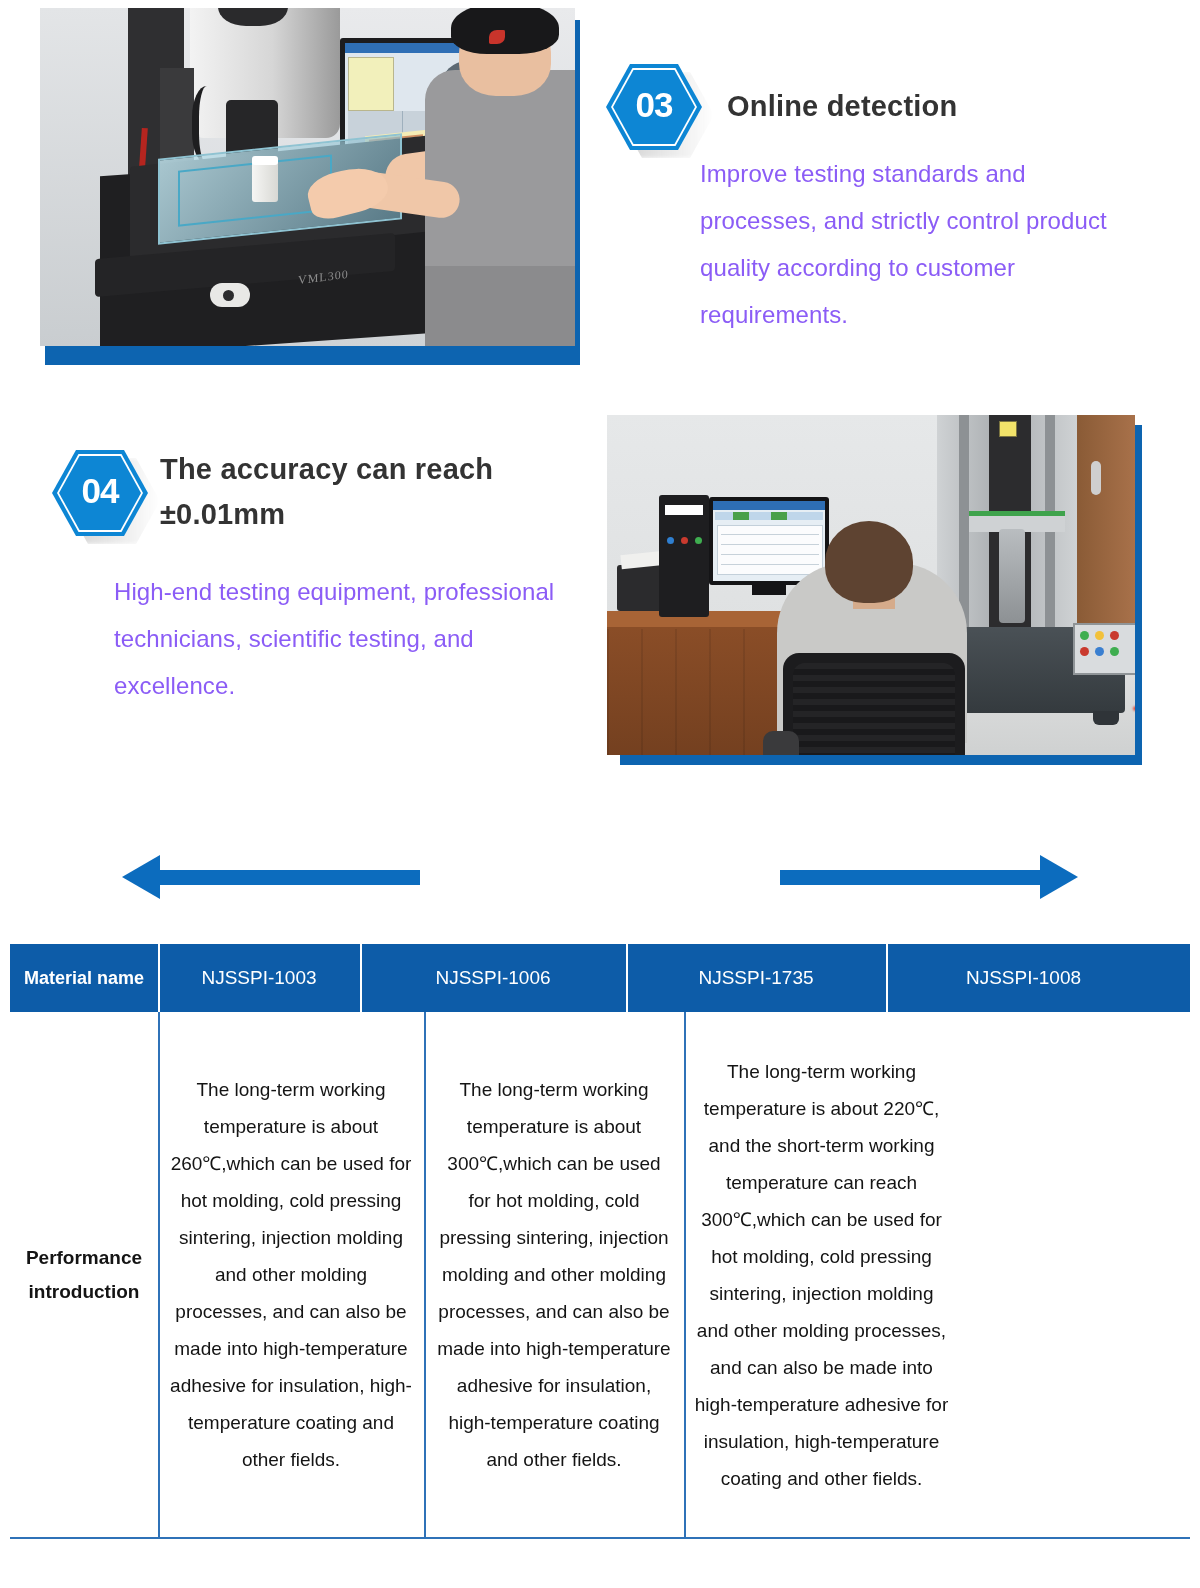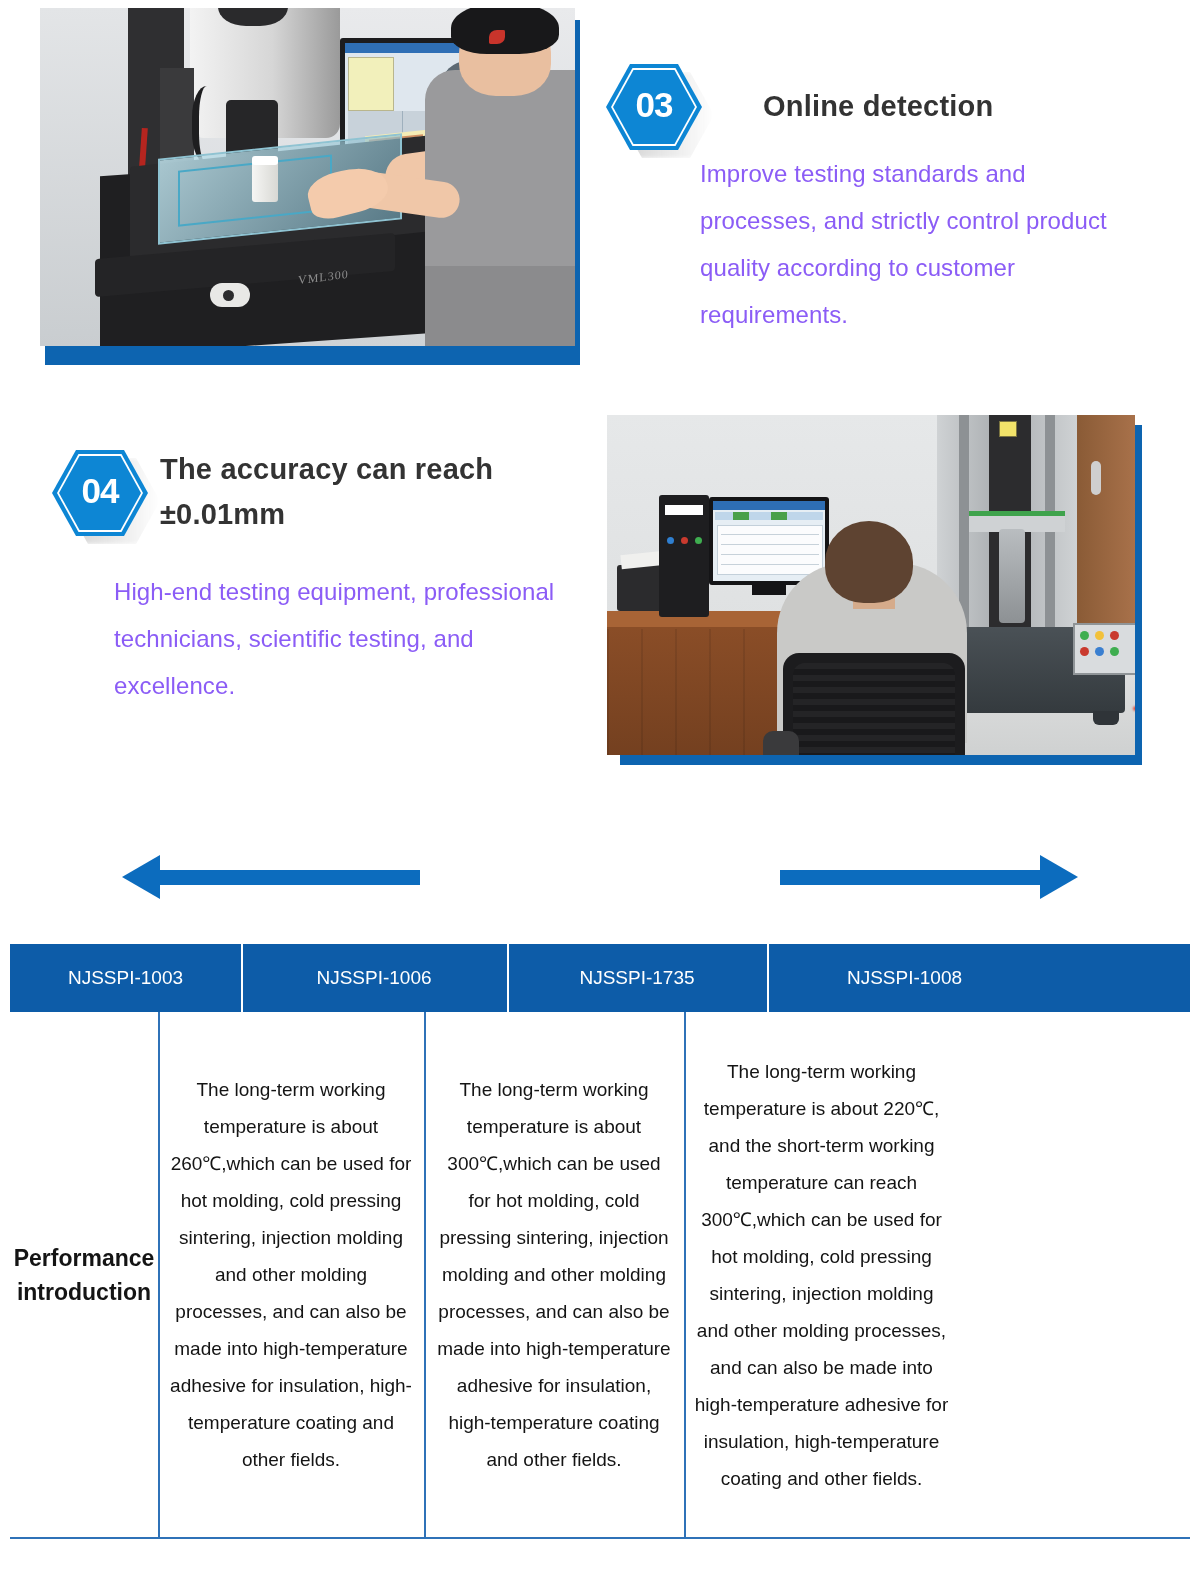--- a/index.html
+++ b/index.html
@@ -183,27 +183,27 @@
   }
   .tbl-body .cell + .cell::before {
     content: "";
     position: absolute;
     left: 0; top: 0; bottom: 0;
     width: 2px;
     background: #2f72b8;
   }
   .tbl-body .cell.first {
     font-weight: bold;
-    font-size: 23px;
+    font-size: 19px;
     line-height: 34px;
   }
 
   
   .c0 { width: 148px; }
-  .c1 { width: 231px; }
+  .c1 { width: 202px; }
   .c2 { width: 266px; }
   .c3 { width: 260px; }
   .c4 { width: 275px; }
 
   
   .p1-wall { position:absolute; inset:0; background:linear-gradient(180deg,#e9eaec 0%,#dcdfe2 55%,#cfd3d6 100%); }
   .p1-floorwall { position:absolute; left:0; top:0; width:90px; height:100%; background:linear-gradient(180deg,#e3e5e7,#c9cdd0); }
   .p1-col { position:absolute; left:88px; top:-6px; width:56px; height:250px; background:#2f2f31; border-radius:2px; }
   .p1-col2 { position:absolute; left:120px; top:60px; width:34px; height:200px; background:#3a3a3c; }
   .p1-redline { position:absolute; left:98px; top:120px; width:6px; height:110px; background:#b5251f; transform:rotate(4deg); }
@@ -347,21 +347,21 @@
 </div>
 
 <div class="hex-wrap" style="left:606px; top:64px;">
   <div class="hex-shadow"></div>
   <div class="hex-outer"></div>
   <div class="hex-ring"></div>
   <div class="hex-ring2"></div>
   <div class="hex-num">03</div>
 </div>
 
-<div class="sec-title" style="left:763px; top:84px; width:420px;">Online detection</div>
+<div class="sec-title" style="left:727px; top:84px; width:420px;">Online detection</div>
 <div class="sec-body" style="left:700px; top:150px; width:420px;">Improve testing standards and processes, and strictly control product quality according to customer requirements.</div>
 
 <div class="photo-frame" style="left:620px; top:425px; width:522px; height:340px;"></div>
 <div class="photo" style="left:607px; top:415px; width:528px; height:340px;">
   <div class="scene">
     <div class="p2-wall"></div>
     <div class="p2-floor"></div>
     <div class="p2-doorframe"></div>
     <div class="p2-door"></div>
     <div class="p2-door-handle"></div>
@@ -426,20 +426,21 @@
 
 <div class="banner-wrap" style="left:0; top:820px; width:1200px; height:100px;">
   <div class="arrow-head left" style="left:122px; top:35px;"></div>
   <div class="arrow-shaft" style="left:160px; top:50px; width:260px;"></div>
   <div class="arrow-shaft" style="left:780px; top:50px; width:260px;"></div>
   <div class="arrow-head right" style="left:1040px; top:35px;"></div>
 </div>
 
 <div class="tbl">
   <div class="tbl-head">
+    <div class="cell first c0">Material name</div>
     <div class="cell c1">NJSSPI-1003</div>
     <div class="cell c2">NJSSPI-1006</div>
     <div class="cell c3">NJSSPI-1735</div>
     <div class="cell c4">NJSSPI-1008</div>
   </div>
   <div class="tbl-body">
     <div class="cell first c0">Performance introduction</div>
     <div class="cell c2">The long-term working temperature is about 260℃,which can be used for hot molding, cold pressing sintering, injection molding and other molding processes, and can also be made into high-temperature adhesive for insulation, high-temperature coating and other fields.</div>
     <div class="cell c3">The long-term working temperature is about 300℃,which can be used for hot molding, cold pressing sintering, injection molding and other molding processes, and can also be made into high-temperature adhesive for insulation, high-temperature coating and other fields.</div>
     <div class="cell c4">The long-term working temperature is about 220℃, and the short-term working temperature can reach 300℃,which can be used for hot molding, cold pressing sintering, injection molding and other molding processes, and can also be made into high-temperature adhesive for insulation, high-temperature coating and other fields.</div>

